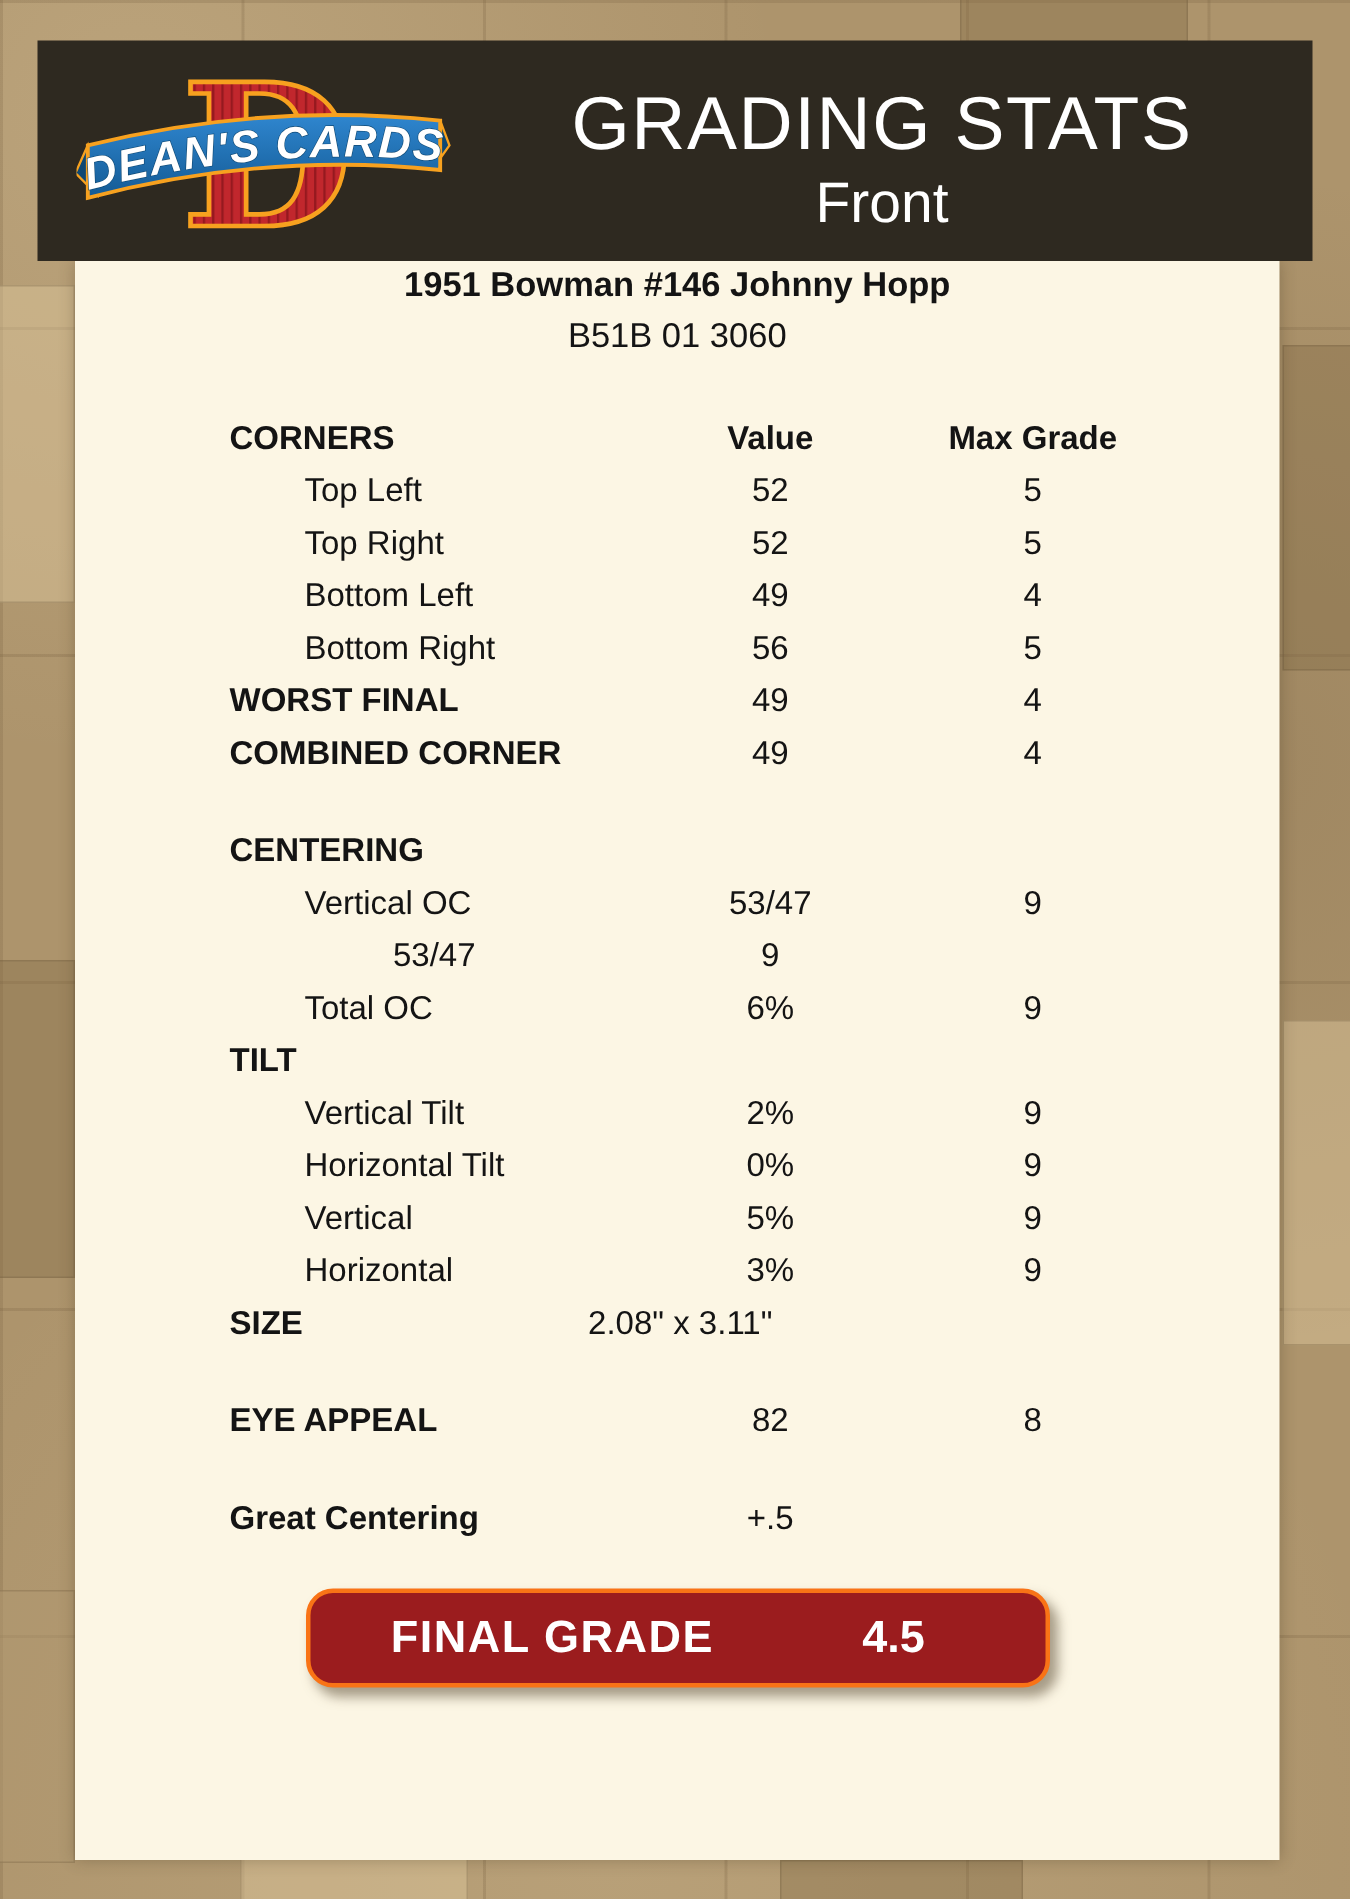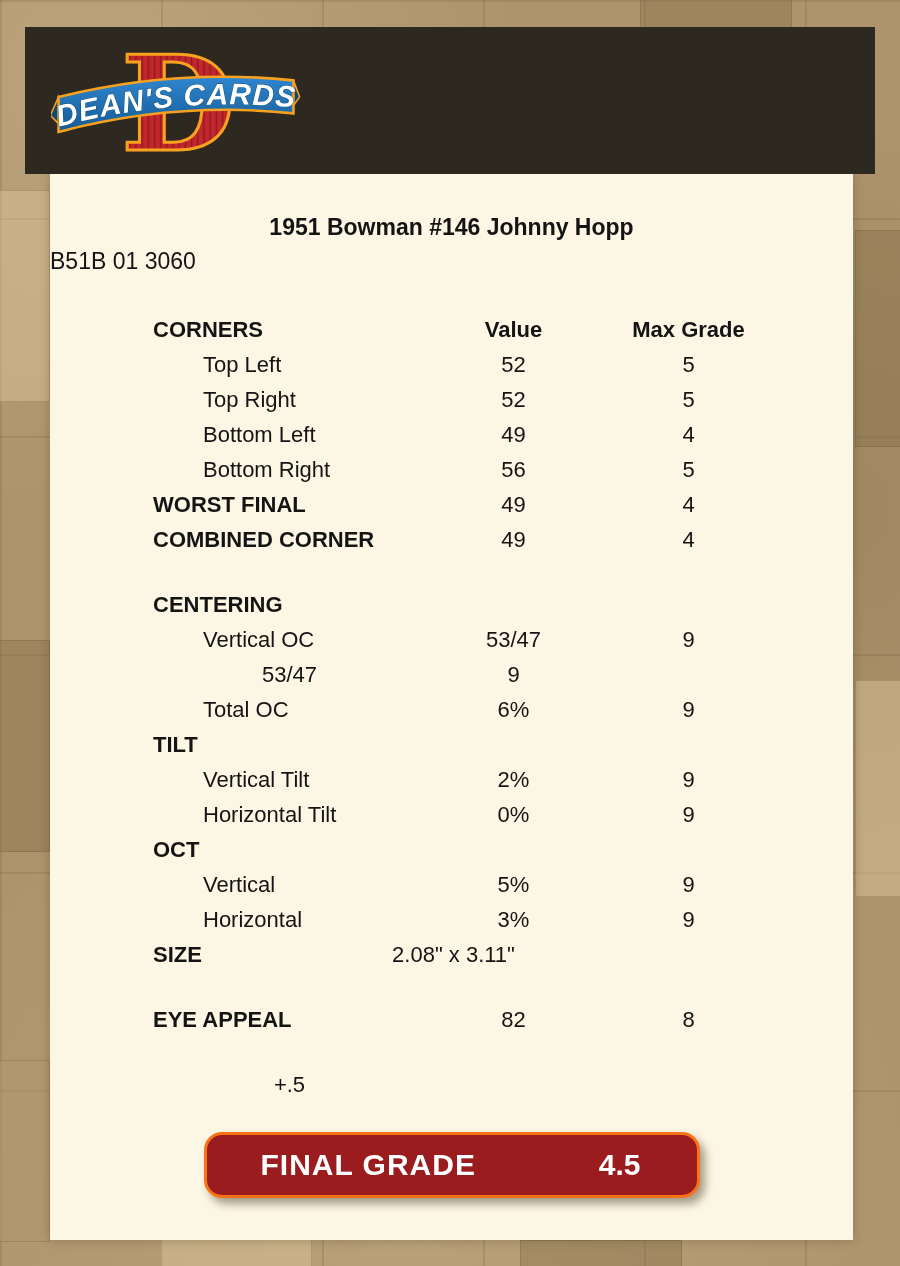--- a/index.html
+++ b/index.html
@@ -38,42 +38,42 @@
   }
   .header-title { font-size:50px; line-height:1; letter-spacing:1px; }
   .header-subtitle { font-size:38px; line-height:1; }
 
   
   .panel {
     position:absolute; left:50px; top:174px; width:803px; height:1066px;
     background:#fcf6e4; z-index:1; box-shadow:0 0 10px rgba(60,45,25,.30);
     color:#141414;
   }
-  .card-title { margin-top:38px; text-align:center; font-size:23px; font-weight:bold; line-height:30px; }
-  .card-code  { margin-top:4px;  font-size:23px; line-height:30px; }
+  .card-title { text-align:center; font-size:23px; font-weight:bold; line-height:30px; }
+  .card-code  { margin-top:4px;  text-align:center; font-size:23px; line-height:30px; }
 
   
   .grading-table { margin-top:36px; padding-left:103px; padding-right:77px; }
   .trow { display:grid; grid-template-columns:1fr 175px 175px; height:35px; align-items:center; font-size:22px; }
   .trow.gap { margin-top:30px; }
   .cell { white-space:nowrap; }
   .cell.bold { font-weight:bold; }
   .cell.indent { padding-left:50px; }
   .cell.value, .cell.max { text-align:center; }
   .cell.value.size-val { grid-column:2; transform:translateX(-60px); }
 
   
   .final-grade {
     margin:30px auto 0; width:490px; height:60px; border-radius:18px;
     background:#9b1c1e; border:3px solid #f97316;
     box-shadow:5px 6px 8px rgba(96,82,58,.55);
     display:flex; align-items:center; color:#fff; font-weight:bold; font-size:30px;
   }
   .final-grade .fg-label { padding-left:54px; letter-spacing:1px; }
-  .final-grade .fg-value { margin-left:auto; padding-right:56px; }
+  .final-grade .fg-value { margin-left:auto; padding-right:80px; }
 </style>
 </head>
 <body>
 
 <div class="bg-collage"></div>
 
 <div class="bg-card light" style="left:-10px; top:190px; width:58px; height:210px;"></div>
 <div class="bg-card dark" style="left:-10px; top:640px; width:58px; height:210px;"></div>
 <div class="bg-card mid" style="left:-10px; top:1060px; width:58px; height:180px;"></div>
 <div class="bg-card dark" style="left:855px; top:230px; width:55px; height:215px;"></div>
@@ -98,20 +98,24 @@
       </defs>
       <text x="122" y="114" font-family="'DejaVu Serif', serif" font-size="128" font-weight="bold" text-anchor="middle" fill="url(#pinstripe)" stroke="#f7a11f" stroke-width="3">D</text>
       <path d="M6,62 L-2,80 L12,94 Z" fill="#0f4873" stroke="#f7a11f" stroke-width="1.5"></path>
       <path d="M234,46 L240,62 L230,76 Z" fill="#0f4873" stroke="#f7a11f" stroke-width="1.5"></path>
       <path d="M6,62 Q120,34 234,46 L234,78 Q120,66 6,96 Z" fill="url(#ribbonBlue)" stroke="#f7a11f" stroke-width="2.5"></path>
       <text font-size="29" font-weight="bold" font-style="italic" fill="#ffffff" font-family="'Liberation Sans', sans-serif" letter-spacing="1" stroke="#0f4873" stroke-width="0.8" paint-order="stroke">
         <textPath href="#ribbonline" startOffset="50%" text-anchor="middle">DEAN'S CARDS</textPath>
       </text>
     </svg>
   </div>
+  <div class="header-text">
+    <div class="header-title">GRADING STATS</div>
+    <div class="header-subtitle">Front</div>
+  </div>
 </div>
 
 <div class="panel">
   <div class="card-title">1951 Bowman #146 Johnny Hopp</div>
   <div class="card-code">B51B 01 3060</div>
 
   <div class="grading-table">
       <div class="trow">
         <div class="cell label bold">CORNERS</div>
         <div class="cell value bold">Value</div>
@@ -173,25 +177,20 @@
       </div>
       <div class="trow">
         <div class="cell label indent">Vertical Tilt</div>
         <div class="cell value">2%</div>
         <div class="cell max">9</div>
       </div>
       <div class="trow">
         <div class="cell label indent">Horizontal Tilt</div>
         <div class="cell value">0%</div>
         <div class="cell max">9</div>
-      </div>
-      <div class="trow">
-        <div class="cell label bold">OCT</div>
-        <div class="cell value"></div>
-        <div class="cell max"></div>
       </div>
       <div class="trow">
         <div class="cell label indent">Vertical</div>
         <div class="cell value">5%</div>
         <div class="cell max">9</div>
       </div>
       <div class="trow">
         <div class="cell label indent">Horizontal</div>
         <div class="cell value">3%</div>
         <div class="cell max">9</div>
@@ -200,20 +199,21 @@
         <div class="cell label bold">SIZE</div>
         <div class="cell value size-val">2.08" x 3.11"</div>
         <div class="cell max"></div>
       </div>
       <div class="trow gap">
         <div class="cell label bold">EYE APPEAL</div>
         <div class="cell value">82</div>
         <div class="cell max">8</div>
       </div>
       <div class="trow gap">
+        <div class="cell label bold">Great Centering</div>
         <div class="cell value">+.5</div>
         <div class="cell max"></div>
       </div>
     </div>
 
   <div class="final-grade">
     <span class="fg-label">FINAL GRADE</span>
     <span class="fg-value">4.5</span>
   </div>
 </div>

